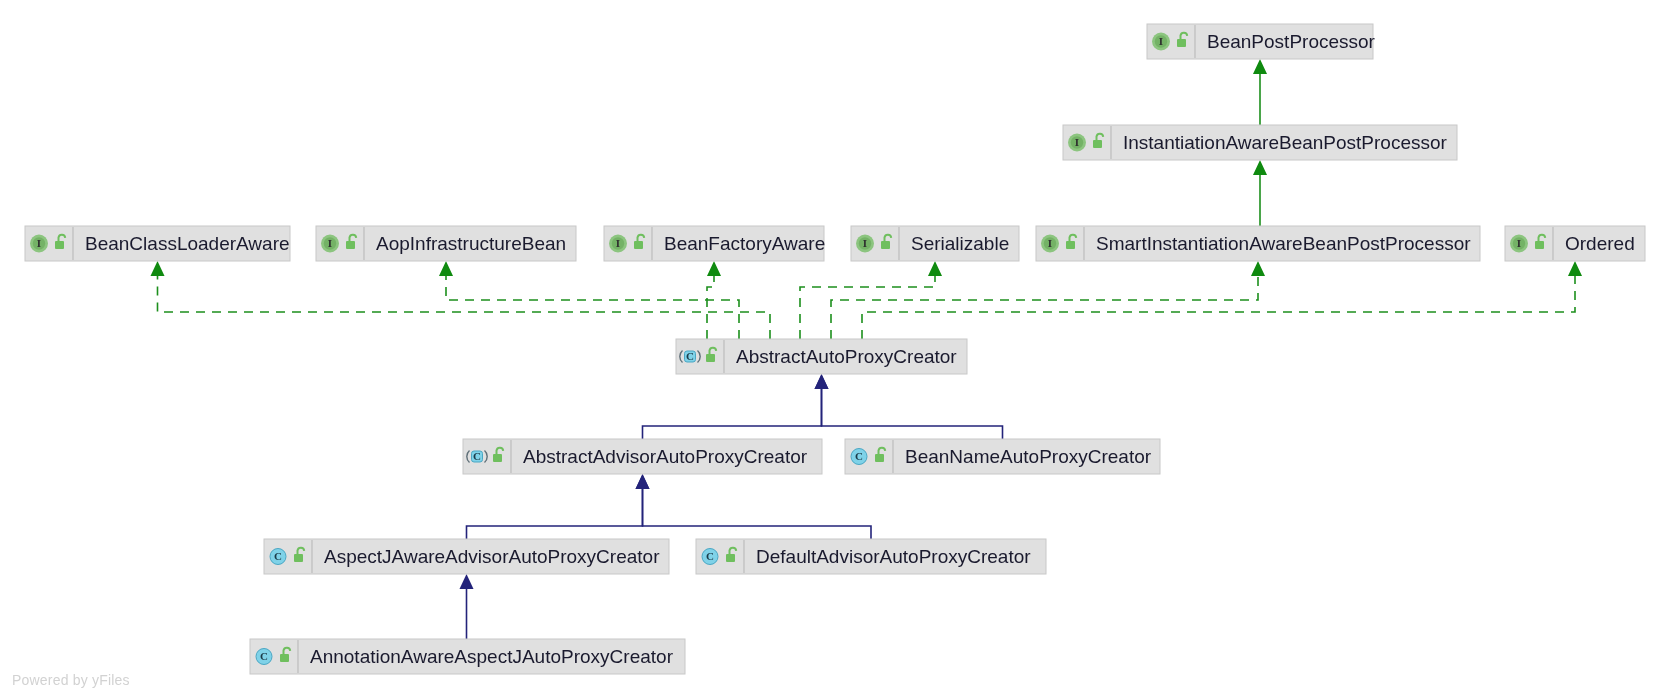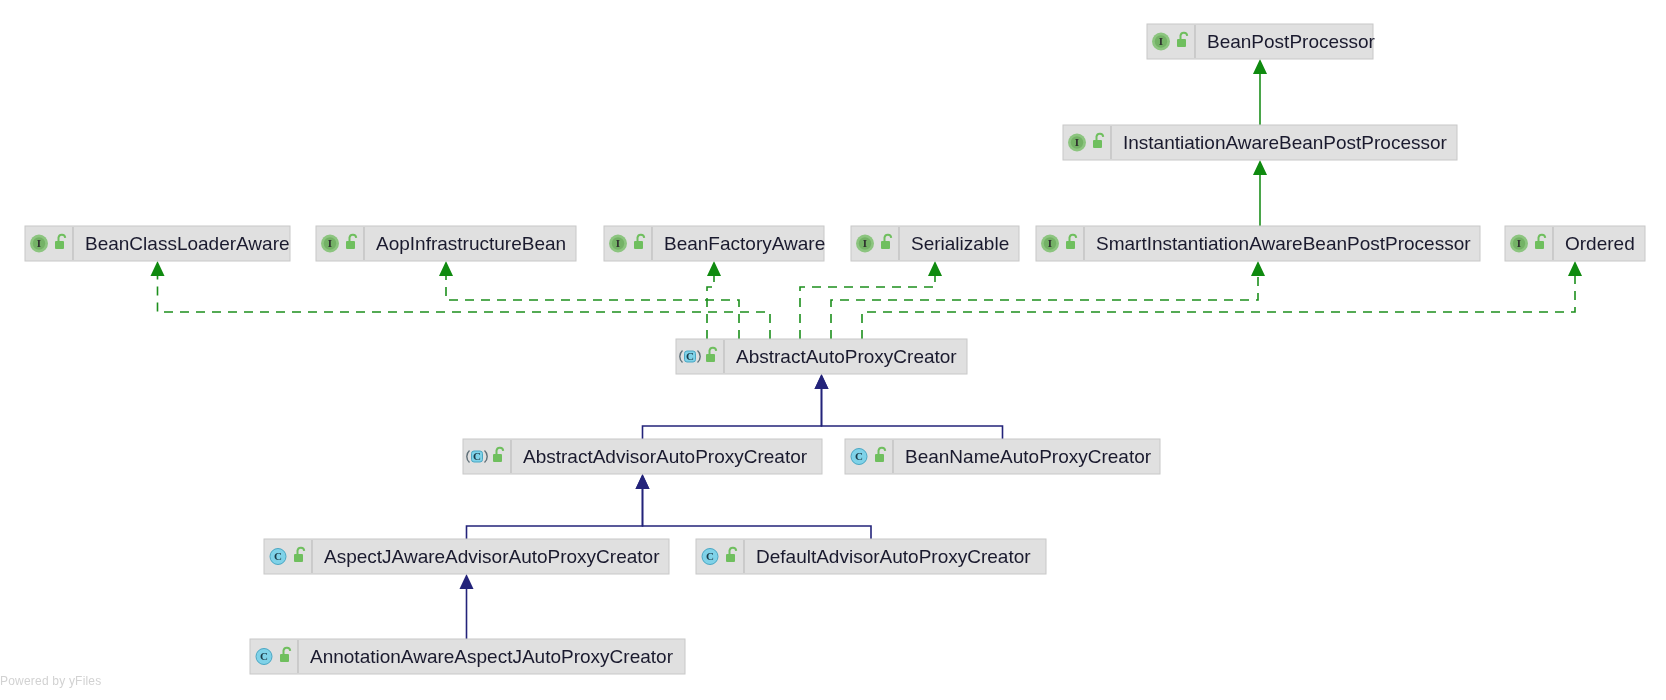--- a/index.html
+++ b/index.html
@@ -75,24 +75,24 @@
     font-weight: bold;
     fill: #1b3a48;
     text-anchor: middle;
     dominant-baseline: middle;
   }
   .abstract-mark { fill: none; stroke: #5f6f78; stroke-width: 1.4; }
   .lock-body { fill: #6fbf5e; }
   .lock-shackle { fill: none; stroke: #6fbf5e; stroke-width: 2; }
   .watermark {
     position: absolute;
-    left: 0;
+    left: 12px;
     bottom: 12px;
     font-family: "Liberation Sans", sans-serif;
-    font-size: 12px;
+    font-size: 14px;
     color: #d2d2d2;
     letter-spacing: 0.2px;
     user-select: none;
   }
 </style>
 </head>
 <body>
 
 <div id="diagram-root">
   <svg class="diagram-canvas" viewBox="0 0 1666 700" xmlns="http://www.w3.org/2000/svg">

